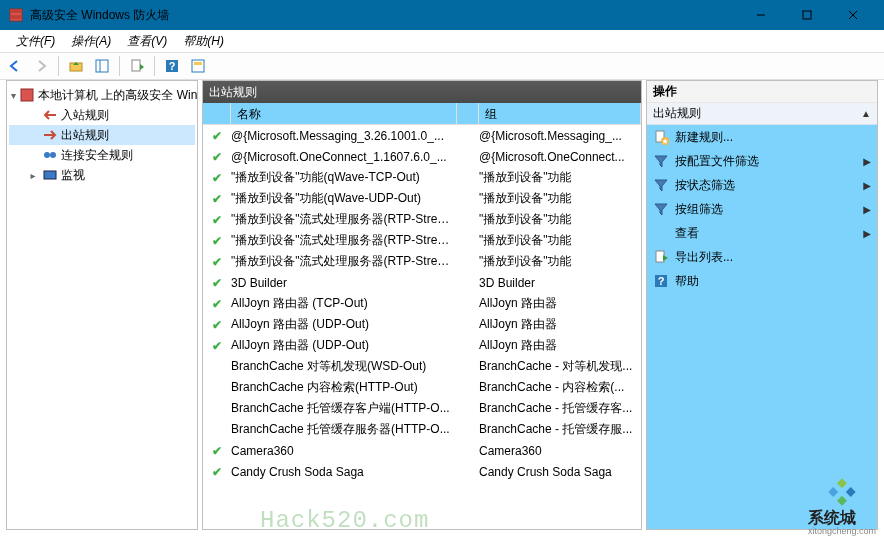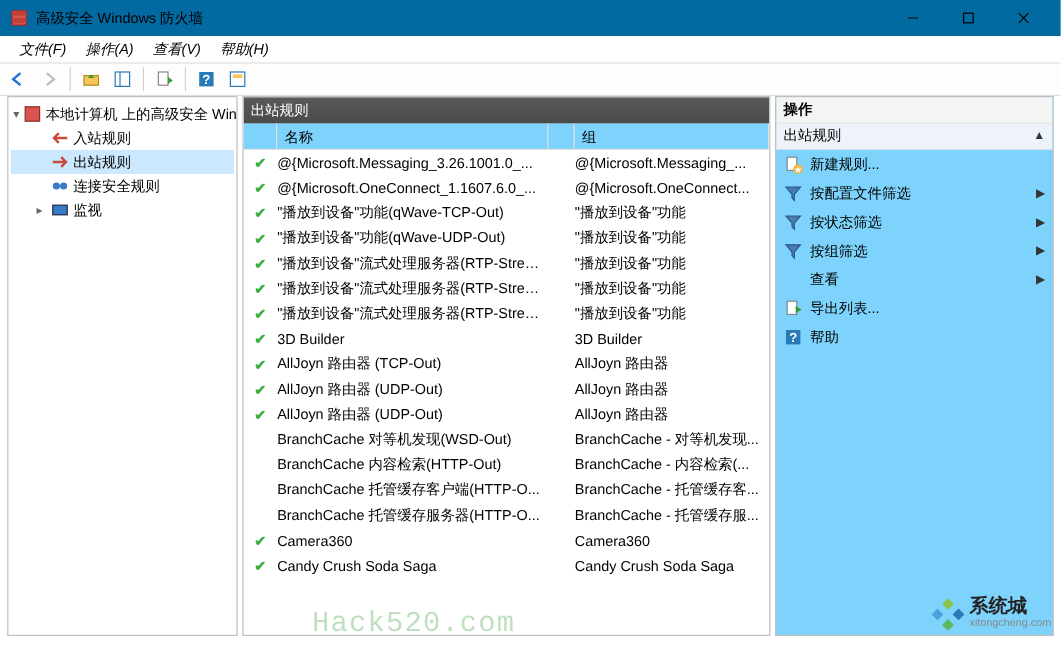--- a/index.html
+++ b/index.html
@@ -38,21 +38,21 @@
 .actions { width: 232px; border: 1px solid #bfbfbf; margin: 0 6px 2px 2px; display: flex; flex-direction: column; background:#7dd3fc;}
 .actions-title { height: 22px; display: flex; align-items: center; padding: 0 6px; background: #f4f4f4; border-bottom: 1px solid #e6e6e6; font-weight: bold;}
 .actions-sub { height: 22px; display: flex; align-items: center; padding: 0 6px; background: #eef3fa; border-bottom: 1px solid #d8e2ef; justify-content: space-between;}
 .actions-sub .arrow-up {font-size:10px;color:#333;}
 .action-item { height: 24px; display: flex; align-items: center; padding: 0 6px; gap: 6px; cursor: default; }
 .action-item .chev { margin-left: auto; color: #333; font-size:10px;}
 .action-item .aicon { width: 16px; height: 16px; display:flex;align-items:center;justify-content:center;}
 .action-item.indent { padding-left: 28px; }
 .check-green { color: #3cb043; font-weight:bold; }
 .watermark1 { position:absolute; left:260px; bottom:6px; font-size:24px; color:rgba(0,128,0,0.25); font-family:Liberation Mono, monospace; letter-spacing:1px; pointer-events:none;}
-.watermark2 { position:absolute; right:8px; bottom:14px; display:flex; gap:4px; pointer-events:none;}
+.watermark2 { position:absolute; right:8px; bottom:4px; display:flex; align-items:center; gap:4px; pointer-events:none;flex-direction:column;}
 .watermark2 .logo { width:28px; height:28px; }
 .watermark2 .txt { font-size:16px; color:#222; font-weight:bold; line-height:1;}
 .watermark2 .sub { font-size:9px; color:#888; display:block;}
 .footer-gap{height:8px;background:#fff;}
 </style>
 </head>
 <body>
 
 <div class="titlebar">
   <span class="app-icon">

